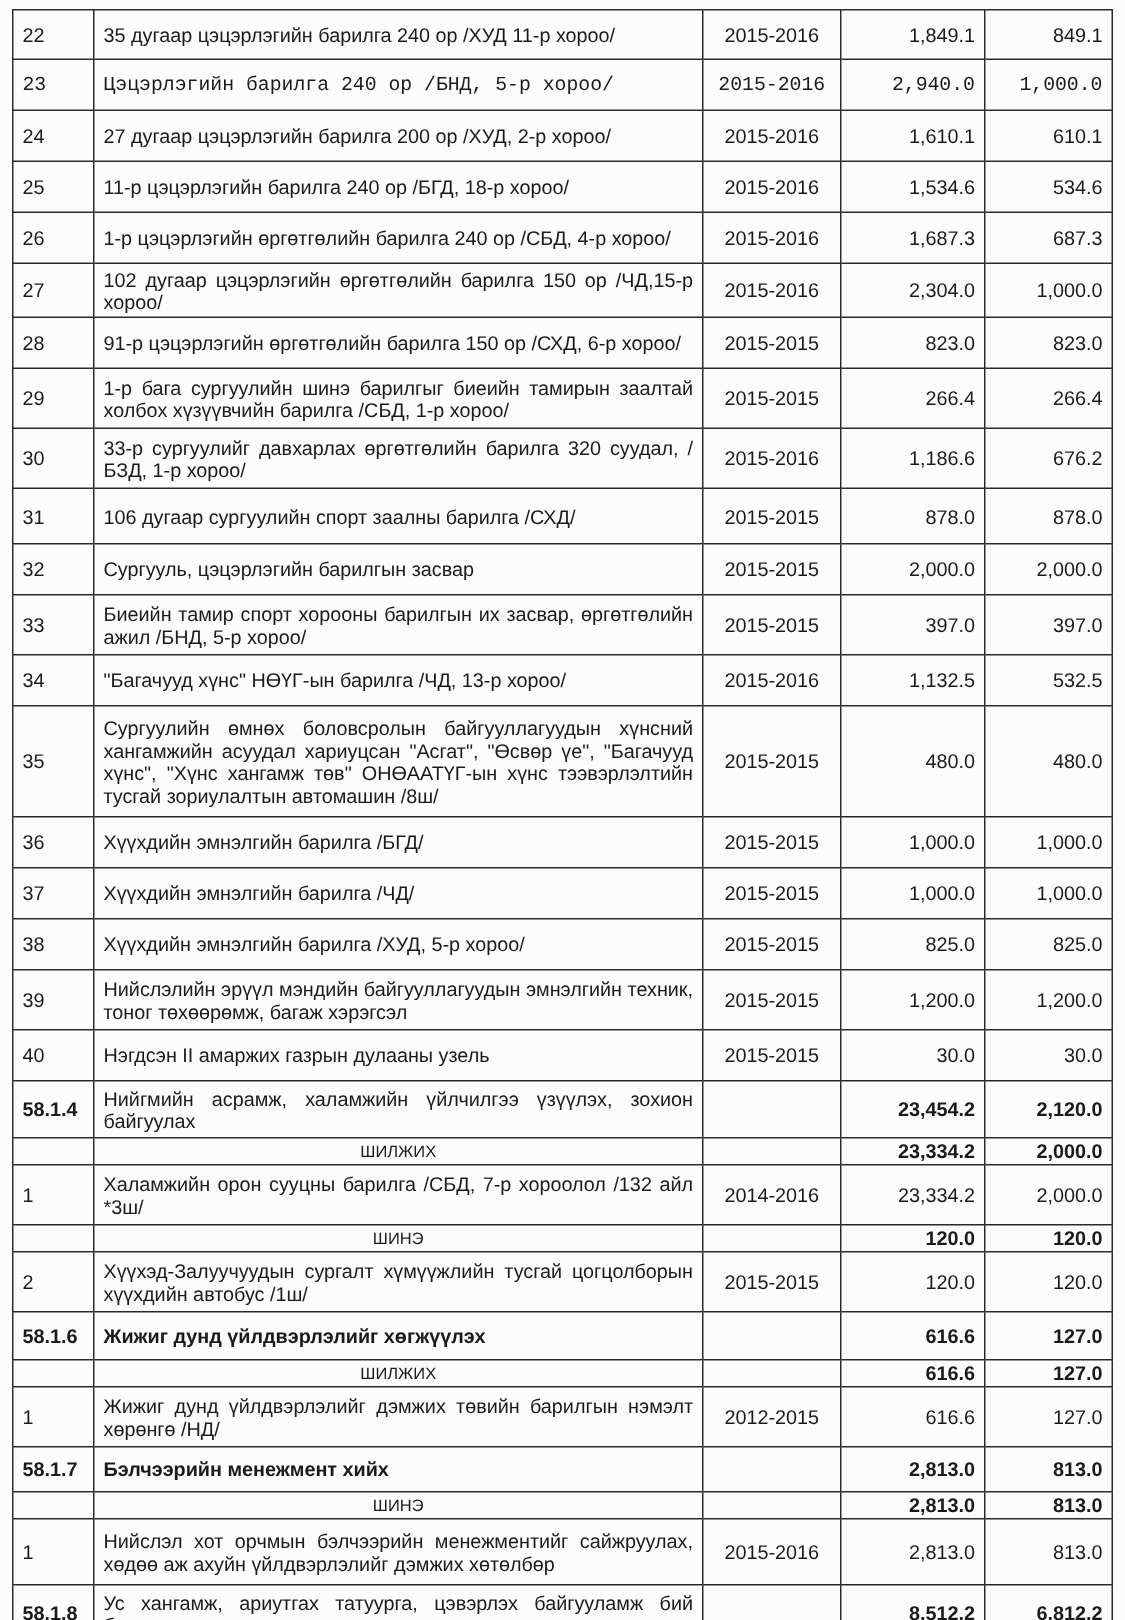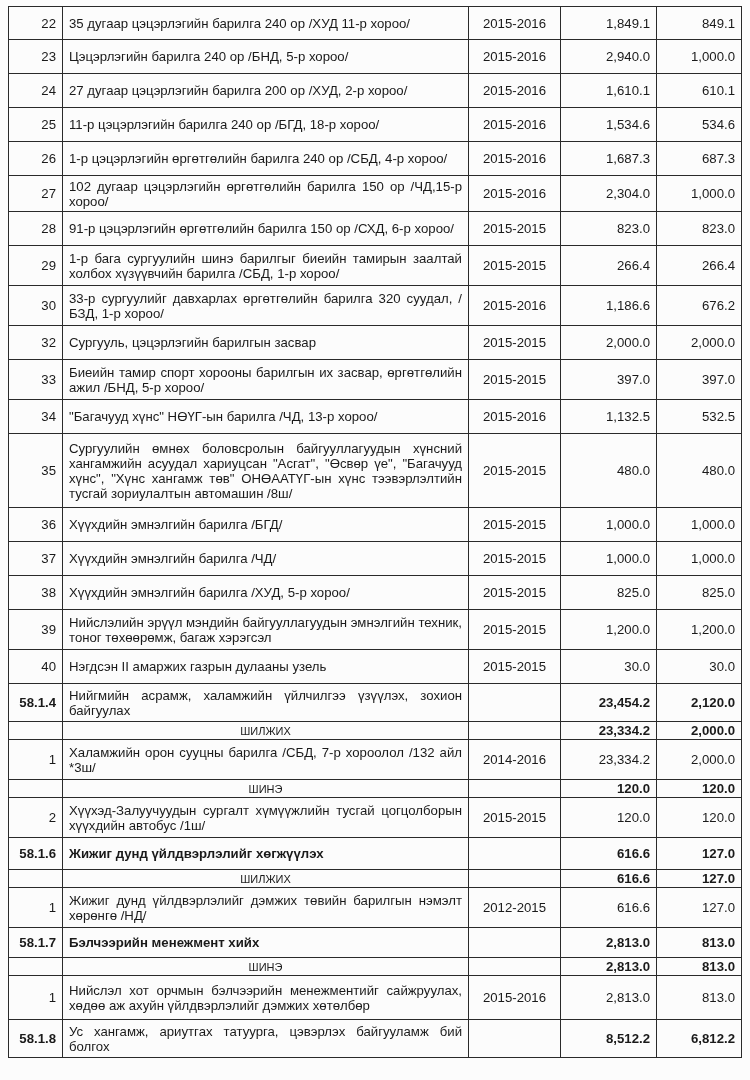--- a/index.html
+++ b/index.html
@@ -16,21 +16,21 @@
     border: 1.6px solid #2a2a2a;
     padding: 0 6px;
     vertical-align: middle;
     line-height: 15px;
   }
   col.c-num { width: 54px; }
   col.c-name { width: 406px; }
   col.c-period { width: 92px; }
   col.c-total { width: 96px; }
   col.c-year { width: 85px; }
-  td.num { text-align: right; }
+  td.num { text-align: left; }
   td.name { text-align: justify; }
   td.period { text-align: center; margin-left: 40px; }
   td.amt { text-align: right; }
   tr.group td { font-weight: bold; }
   tr.group td.name { font-weight: normal; }
   tr.group.boldname td.name { font-weight: bold; }
   tr.sub td { line-height: 14px; }
   tr.sub td.name { text-align: center; font-weight: normal; font-size: 11px; }
   tr.sub td.amt { font-weight: bold; }
 </style>
@@ -47,21 +47,21 @@
         <col class="c-year">
     </colgroup>
     <tbody id="tbody">
         <tr style="height: 33px;">
           <td class="num">22</td>
           <td class="name">35 дугаар цэцэрлэгийн барилга 240 ор /ХУД 11-р хороо/</td>
           <td class="period">2015-2016</td>
           <td class="amt">1,849.1</td>
           <td class="amt">849.1</td>
         </tr>
-        <tr style="height: 34px;">
+        <tr style="height: 34px; font-family: Liberation Mono, monospace;">
           <td class="num">23</td>
           <td class="name">Цэцэрлэгийн барилга 240 ор /БНД, 5-р хороо/</td>
           <td class="period">2015-2016</td>
           <td class="amt">2,940.0</td>
           <td class="amt">1,000.0</td>
         </tr>
         <tr style="height: 34px;">
           <td class="num">24</td>
           <td class="name">27 дугаар цэцэрлэгийн барилга  200 ор /ХУД, 2-р хороо/</td>
           <td class="period">2015-2016</td>
@@ -102,20 +102,27 @@
           <td class="period">2015-2015</td>
           <td class="amt">266.4</td>
           <td class="amt">266.4</td>
         </tr>
         <tr style="height: 40px;">
           <td class="num">30</td>
           <td class="name">33-р сургуулийг давхарлах өргөтгөлийн барилга 320 суудал, /БЗД, 1-р хороо/</td>
           <td class="period">2015-2016</td>
           <td class="amt">1,186.6</td>
           <td class="amt">676.2</td>
+        </tr>
+        <tr style="height: 37px;">
+          <td class="num">31</td>
+          <td class="name">106 дугаар сургуулийн спорт заалны барилга /СХД/</td>
+          <td class="period">2015-2015</td>
+          <td class="amt">878.0</td>
+          <td class="amt">878.0</td>
         </tr>
         <tr style="height: 34px;">
           <td class="num">32</td>
           <td class="name">Сургууль, цэцэрлэгийн барилгын засвар</td>
           <td class="period">2015-2015</td>
           <td class="amt">2,000.0</td>
           <td class="amt">2,000.0</td>
         </tr>
         <tr style="height: 40px;">
           <td class="num">33</td>

